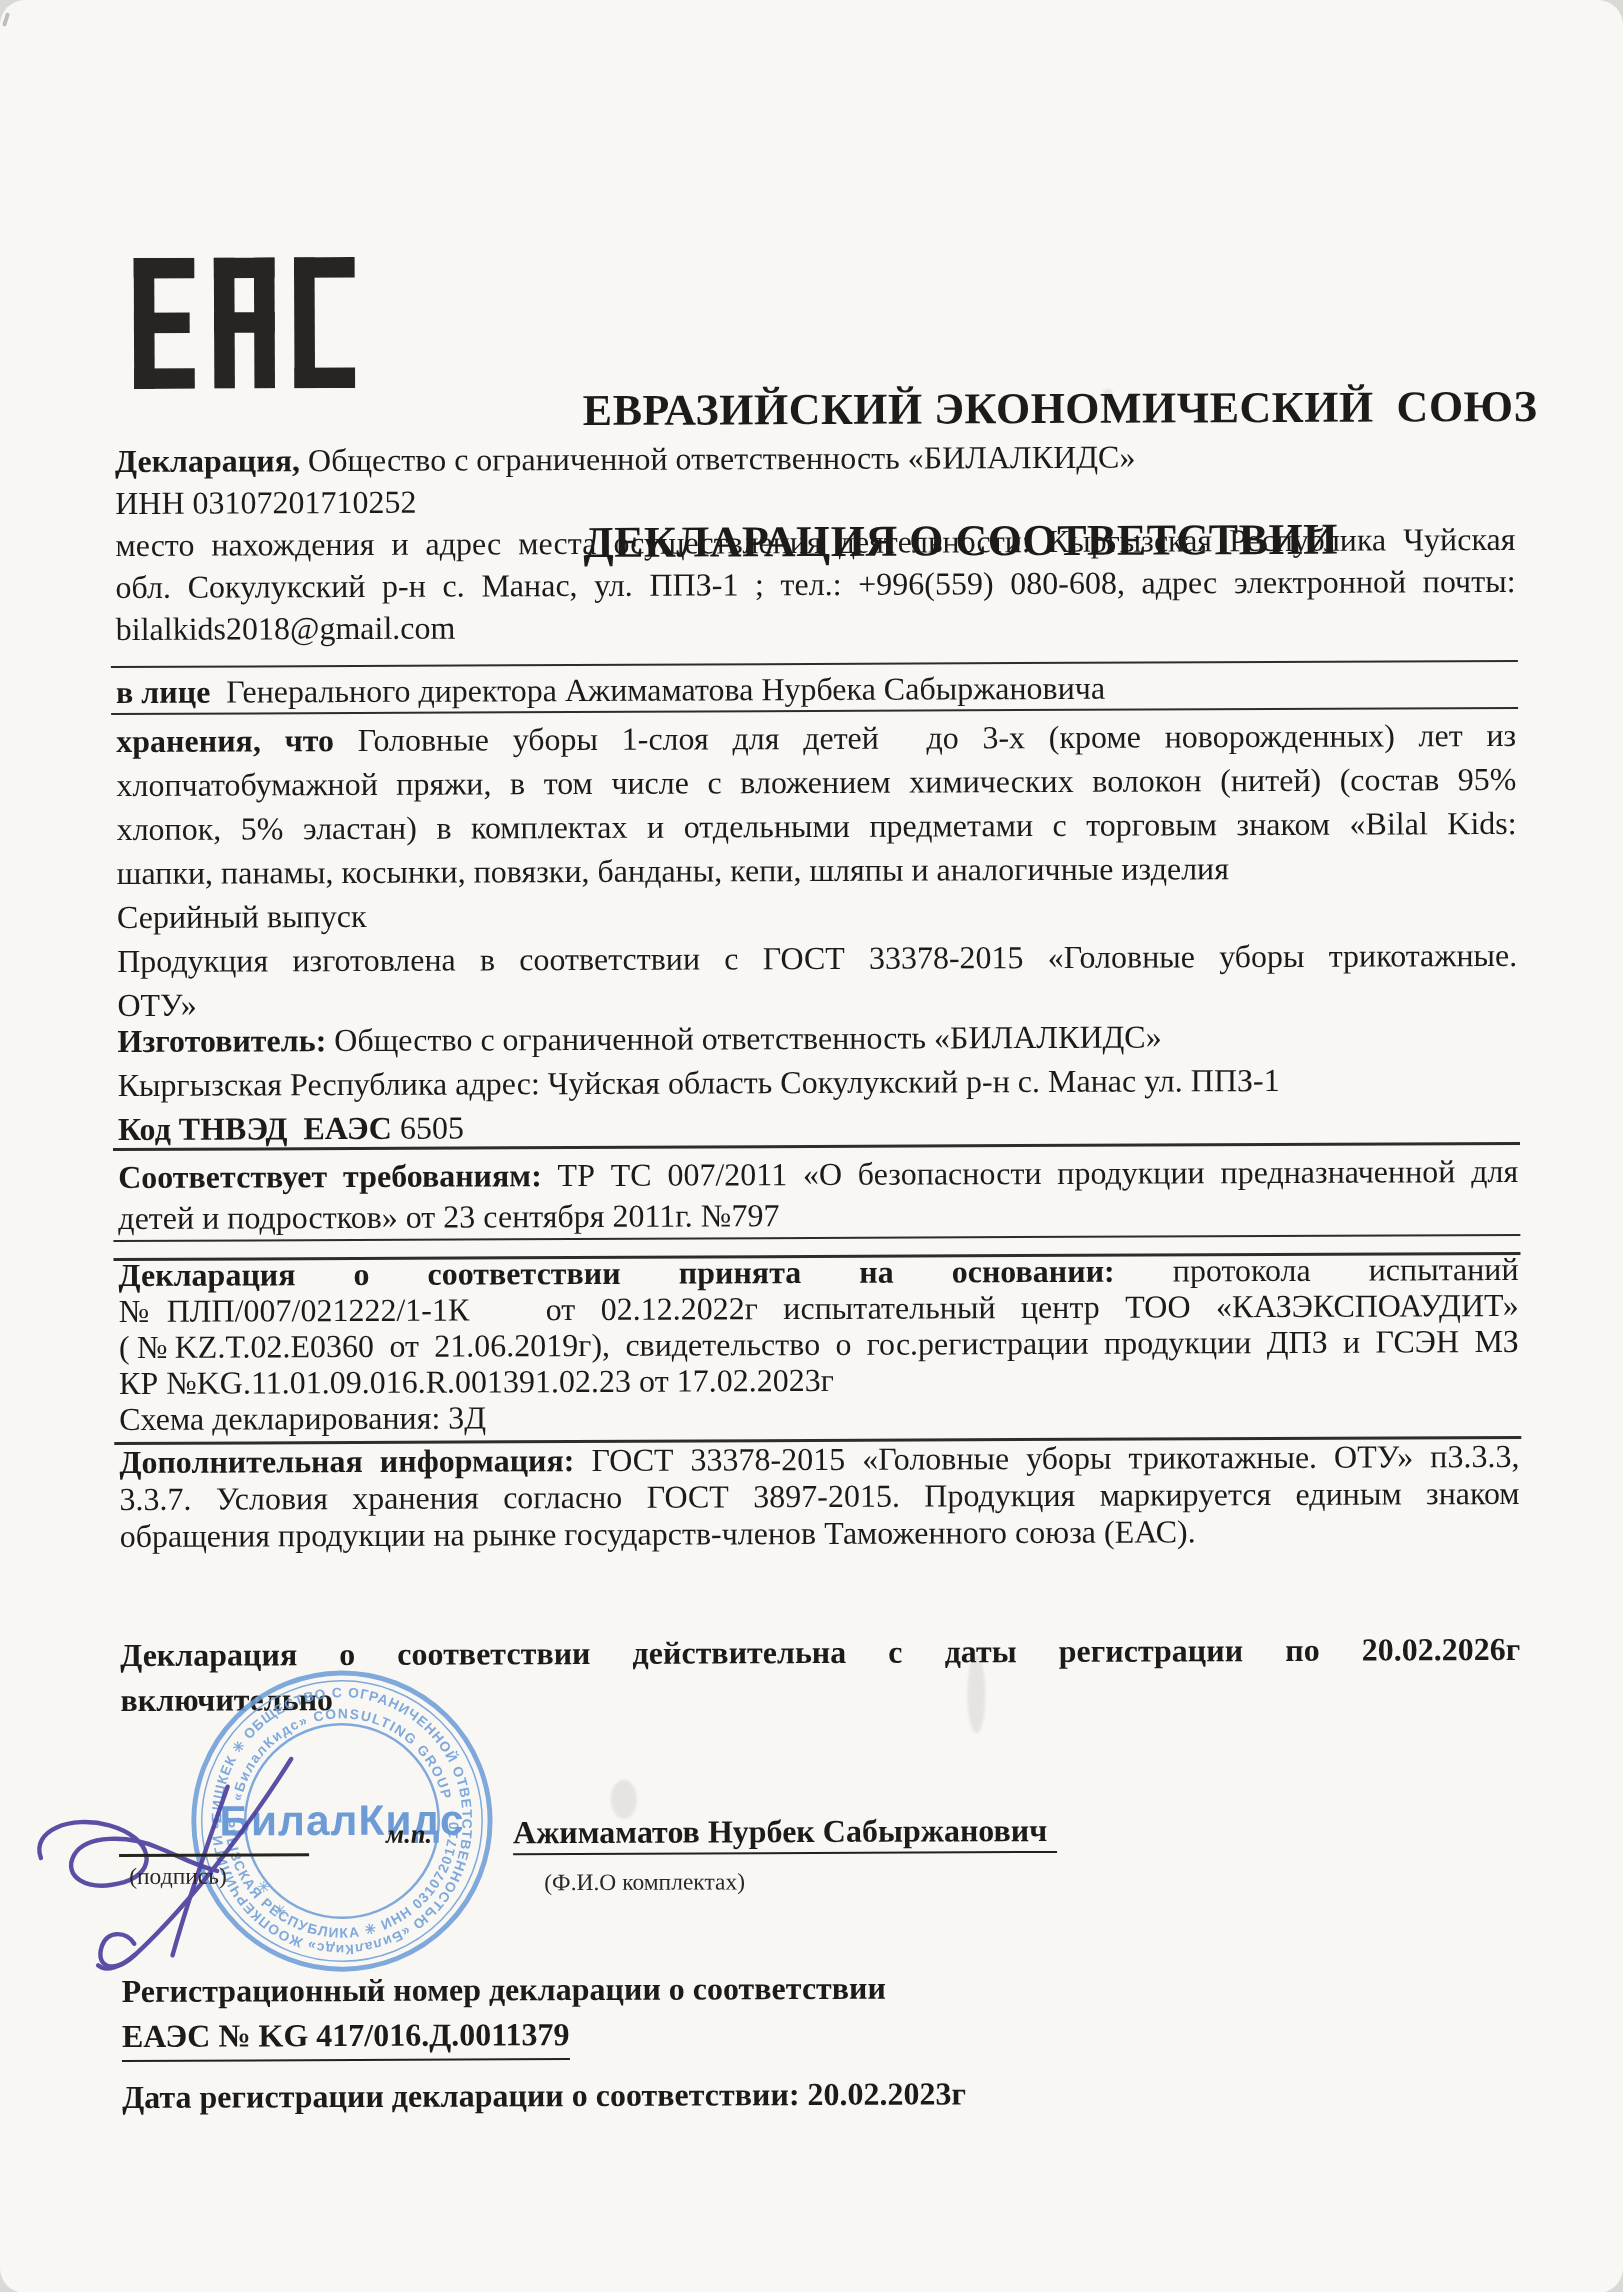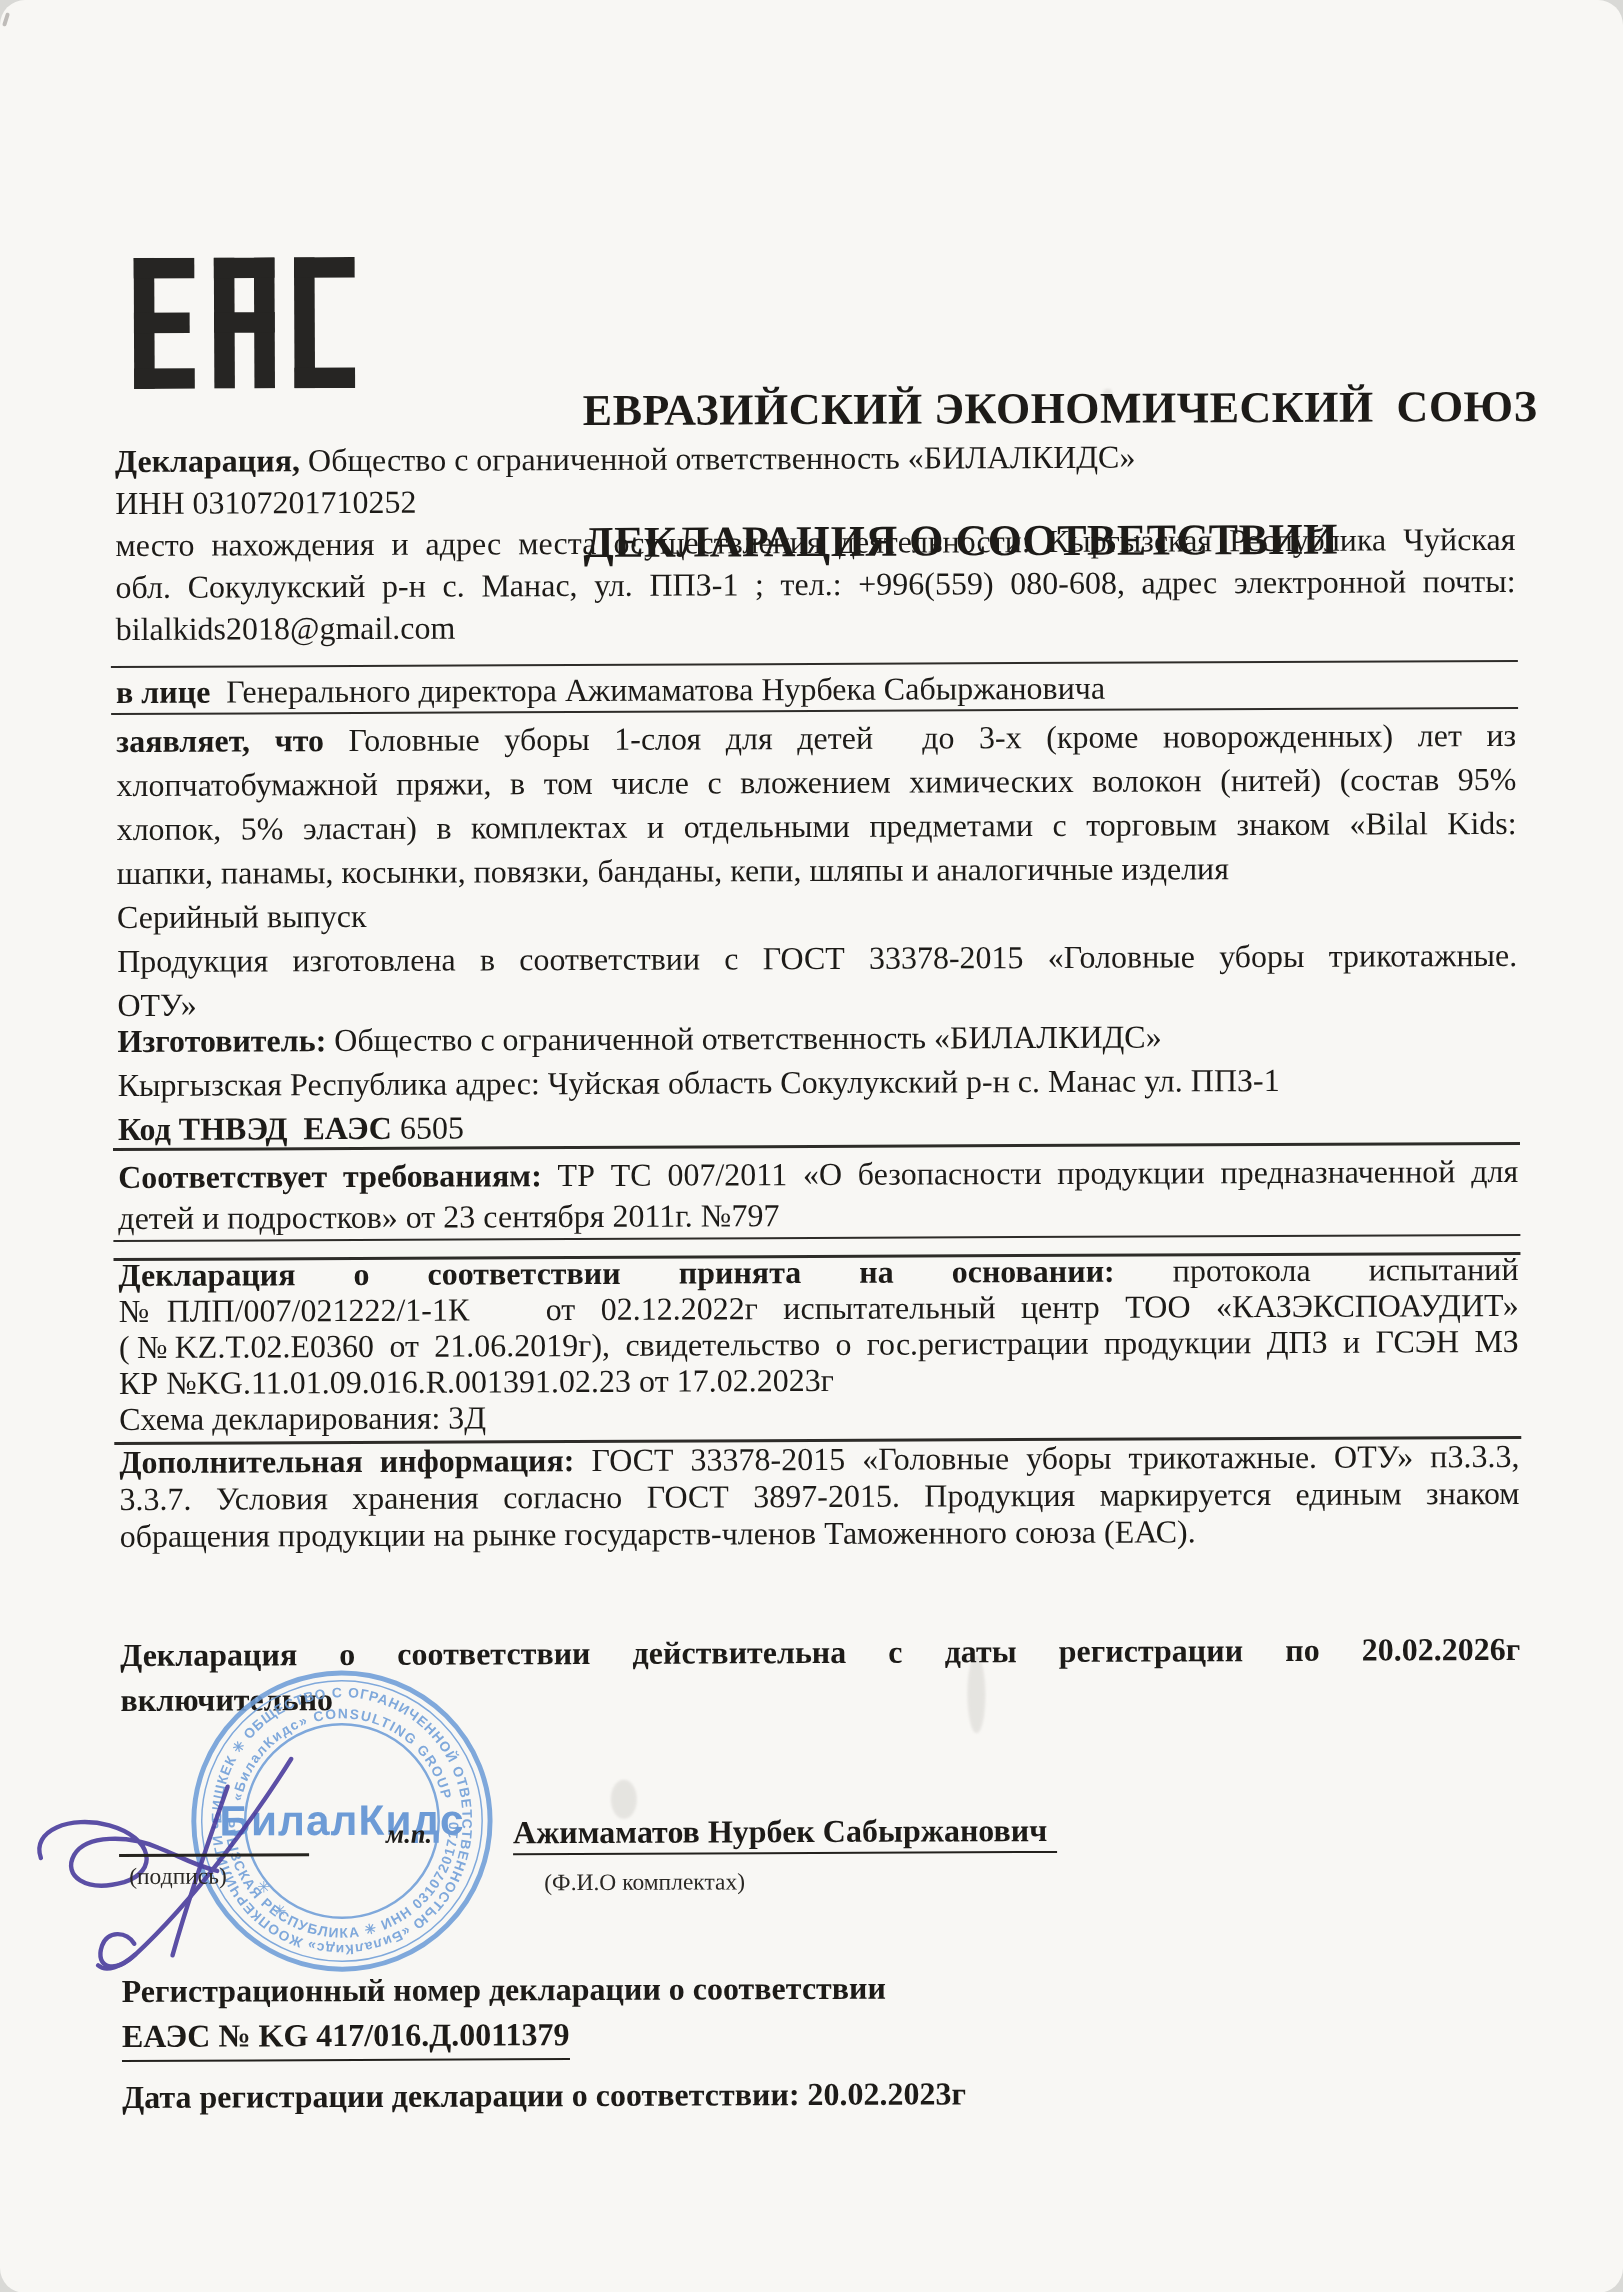--- a/index.html
+++ b/index.html
@@ -68,21 +68,21 @@
 
     <div class="rule" style="top:663px;height:2px;"></div>
 
     <div class="block" style="top:670px;">
       <div class="line" style="line-height:39px;"><span class="b">в лице</span><span>  Генерального директора Ажимаматова Нурбека Сабыржановича</span></div>
     </div>
 
     <div class="rule" style="top:710px;height:2px;"></div>
 
     <div class="block" style="top:716px;">
-      <div class="line spread" style="line-height:44px;"><span class="b">заявляет, что</span><span> Головные уборы 1-слоя для детей  до 3-х (кроме новорожденных) лет из</span></div>
+      <div class="line spread" style="line-height:44px;"><span class="b">хранения, что</span><span> Головные уборы 1-слоя для детей  до 3-х (кроме новорожденных) лет из</span></div>
       <div class="line spread" style="line-height:44px;">хлопчатобумажной пряжи, в том числе с вложением химических волокон (нитей) (состав 95%</div>
       <div class="line spread" style="line-height:44px;">хлопок, 5% эластан) в комплектах и отдельными предметами с торговым знаком «Bilal Kids:</div>
       <div class="line" style="line-height:44px;">шапки, панамы, косынки, повязки, банданы, кепи, шляпы и аналогичные изделия</div>
       <div class="line" style="line-height:44px;">Серийный выпуск</div>
       <div class="line spread" style="line-height:44px;">Продукция изготовлена в соответствии с ГОСТ 33378-2015 «Головные уборы трикотажные.</div>
       <div class="line" style="line-height:44px;">ОТУ»</div>
     </div>
 
     <div class="block" style="top:1016px;">
       <div class="line" style="line-height:44px;"><span class="b">Изготовитель:</span><span> Общество с ограниченной ответственность «БИЛАЛКИДС»</span></div>

